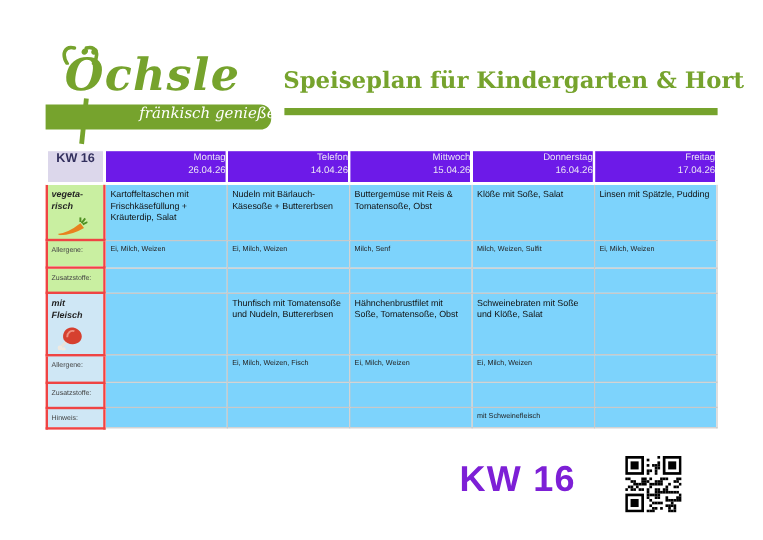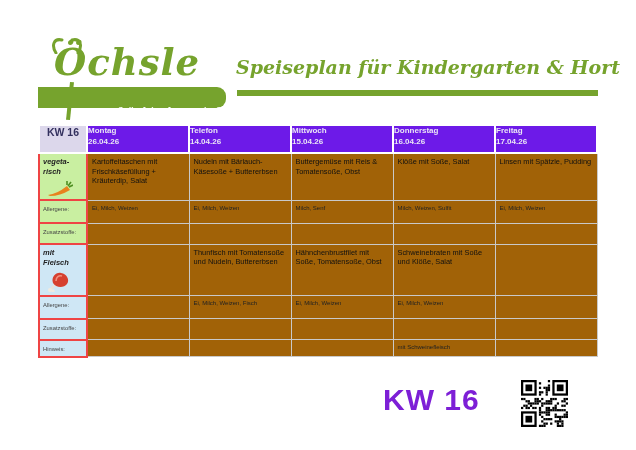--- a/index.html
+++ b/index.html
@@ -16,47 +16,47 @@
   .page{position:relative;width:636px;height:450px;background:#fff;overflow:hidden;
         font-family:"Liberation Sans",sans-serif;color:#111;margin-top:32px;}
 
   
   .brand-text{position:absolute;left:54px;top:8px;font-family:"DejaVu Serif",serif;
         font-style:italic;font-weight:bold;font-size:37px;color:var(--green);letter-spacing:1px;}
   .horns{position:absolute;left:50px;top:4px;}
   .stem{position:absolute;left:68px;top:50px;width:4px;height:38px;background:var(--green);transform:rotate(6deg);}
   .banner{position:absolute;left:38px;top:55px;width:188px;height:21px;background:var(--green);
         border-radius:0 9px 9px 0;}
-  .tagline{position:absolute;left:116px;top:73px;color:#fff;font-family:"DejaVu Serif",serif;
+  .tagline{position:absolute;left:116px;top:54px;color:#fff;font-family:"DejaVu Serif",serif;
         font-style:italic;font-size:12.5px;white-space:nowrap;}
 
   
   .title{position:absolute;left:236px;top:24px;width:364px;text-align:center;
-        font-family:"DejaVu Serif",serif;font-style:italic;font-weight:bold;
+        font-family:"DejaVu Serif",serif;font-weight:bold;
         font-size:19px;color:var(--green);white-space:nowrap;}
   .title-rule{position:absolute;left:237px;top:58px;width:361px;height:6px;background:var(--green);}
 
   
   table.plan{position:absolute;left:38px;top:92px;width:558px;border-collapse:collapse;table-layout:fixed;}
   table.plan col.c-label{width:48px;}
   table.plan col.c-day{width:102px;}
   table.plan th,table.plan td{vertical-align:top;overflow:hidden;}
   tr.r-head{height:28px;}
   tr.r-meal{height:47px;}
   tr.r-small{height:23px;}
   tr.r-small2{height:21px;}
   tr.r-note{height:17px;}
 
   th.week-cell{background:var(--week-bg);border:2px solid #fff;color:#33305e;
         font-size:10.5px;font-weight:bold;vertical-align:middle;text-align:center;}
   th.day-cell{background:var(--purple);border:2px solid #fff;color:#e9e4f5;
-        font-weight:bold;vertical-align:middle;text-align:left;}
+        font-weight:normal;vertical-align:middle;text-align:right;}
   .dn,.dd{font-size:8px;line-height:1.35;}
 
-  td.body-cell{border:1px solid #c9c9c9;background:#a16207;padding:3px 4px;}
+  td.body-cell{border:1px solid #c9c9c9;background:#7dd3fc;padding:3px 4px;}
   td.meal{font-size:7.4px;line-height:1.3;color:#111;}
   td.sub{font-size:6px;color:#222;padding-top:4px;}
 
   td.lbl{border:2px solid #ef4444;padding:3px 3px;}
   td.lbl-green{background:var(--veg-bg);}
   td.lbl-blue{background:var(--meat-bg);}
   .lbl-big{font-size:7.5px;font-weight:bold;font-style:italic;color:#222;
         white-space:pre-line;line-height:1.3;display:block;}
   td.lbl-sm{font-size:5.8px;color:#444;padding-top:5px;}
   .lbl-icon{display:block;margin-top:4px;margin-left:4px;}

